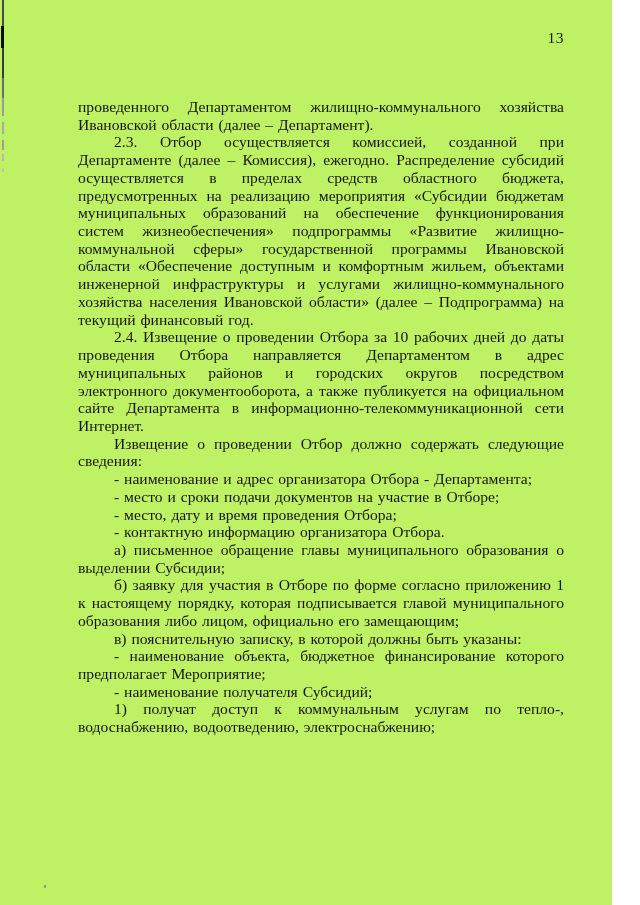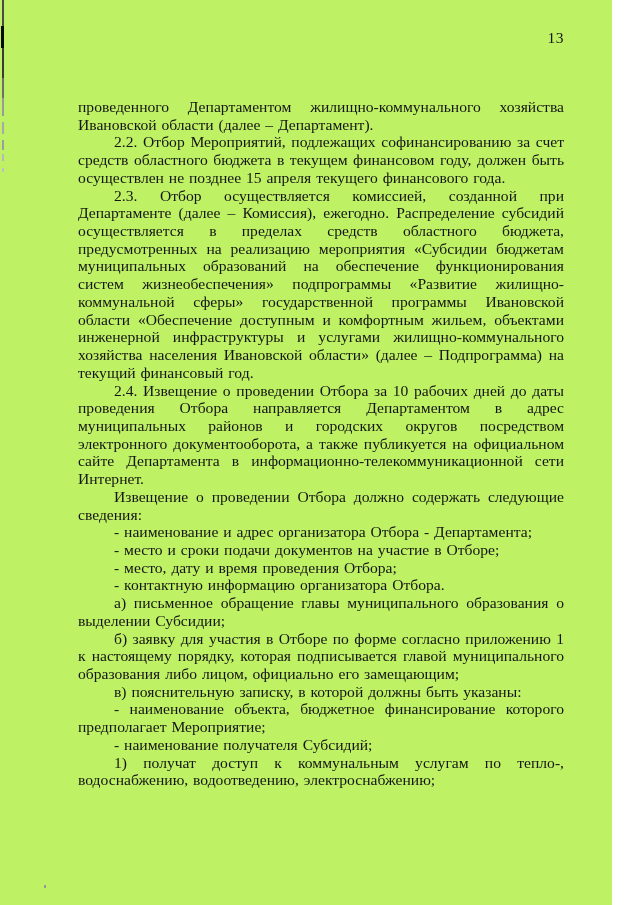--- a/index.html
+++ b/index.html
@@ -54,24 +54,23 @@
   .speck { left: 44px; top: 885px; width: 2px; height: 3px; background: #979797; }
 </style>
 </head>
 <body>
 
 <div class="page">
   <div class="page-number">13</div>
 
   <div class="doc-body">
       <p class="no-indent">проведенного Департаментом жилищно-коммунального хозяйства Ивановской области (далее – Департамент).</p>
-      <p>2.2. Отбор Мероприятий, подлежащих софинансированию за счет средств областного бюджета в текущем финансовом году, должен быть осуществлен не позднее 15 апреля текущего финансового года.</p>
       <p>2.3. Отбор осуществляется комиссией, созданной при Департаменте (далее – Комиссия), ежегодно. Распределение субсидий осуществляется в пределах средств областного бюджета, предусмотренных на реализацию мероприятия «Субсидии бюджетам муниципальных образований на обеспечение функционирования систем жизнеобеспечения» подпрограммы «Развитие жилищно-коммунальной сферы» государственной программы Ивановской области «Обеспечение доступным и комфортным жильем, объектами инженерной инфраструктуры и услугами жилищно-коммунального хозяйства населения Ивановской области» (далее – Подпрограмма) на текущий финансовый год.</p>
       <p>2.4. Извещение о проведении Отбора за 10 рабочих дней до даты проведения Отбора направляется Департаментом в адрес муниципальных районов и городских округов посредством электронного документооборота, а также публикуется на официальном сайте Департамента в информационно-телекоммуникационной сети Интернет.</p>
-      <p>Извещение о проведении Отбора должно содержать следующие сведения:</p>
+      <p>Извещение о проведении Отбор должно содержать следующие сведения:</p>
       <p>- наименование и адрес организатора Отбора - Департамента;</p>
       <p>- место и сроки подачи документов на участие в Отборе;</p>
       <p>- место, дату и время проведения Отбора;</p>
       <p>- контактную информацию организатора Отбора.</p>
       <p>а) письменное обращение главы муниципального образования о выделении Субсидии;</p>
       <p>б) заявку для участия в Отборе по форме согласно приложению 1 к настоящему порядку, которая подписывается главой муниципального образования либо лицом, официально его замещающим;</p>
       <p>в) пояснительную записку, в которой должны быть указаны:</p>
       <p>- наименование объекта, бюджетное финансирование которого предполагает Мероприятие;</p>
       <p>- наименование получателя Субсидий;</p>
       <p>1) получат доступ к коммунальным услугам по тепло-, водоснабжению, водоотведению, электроснабжению;</p>

